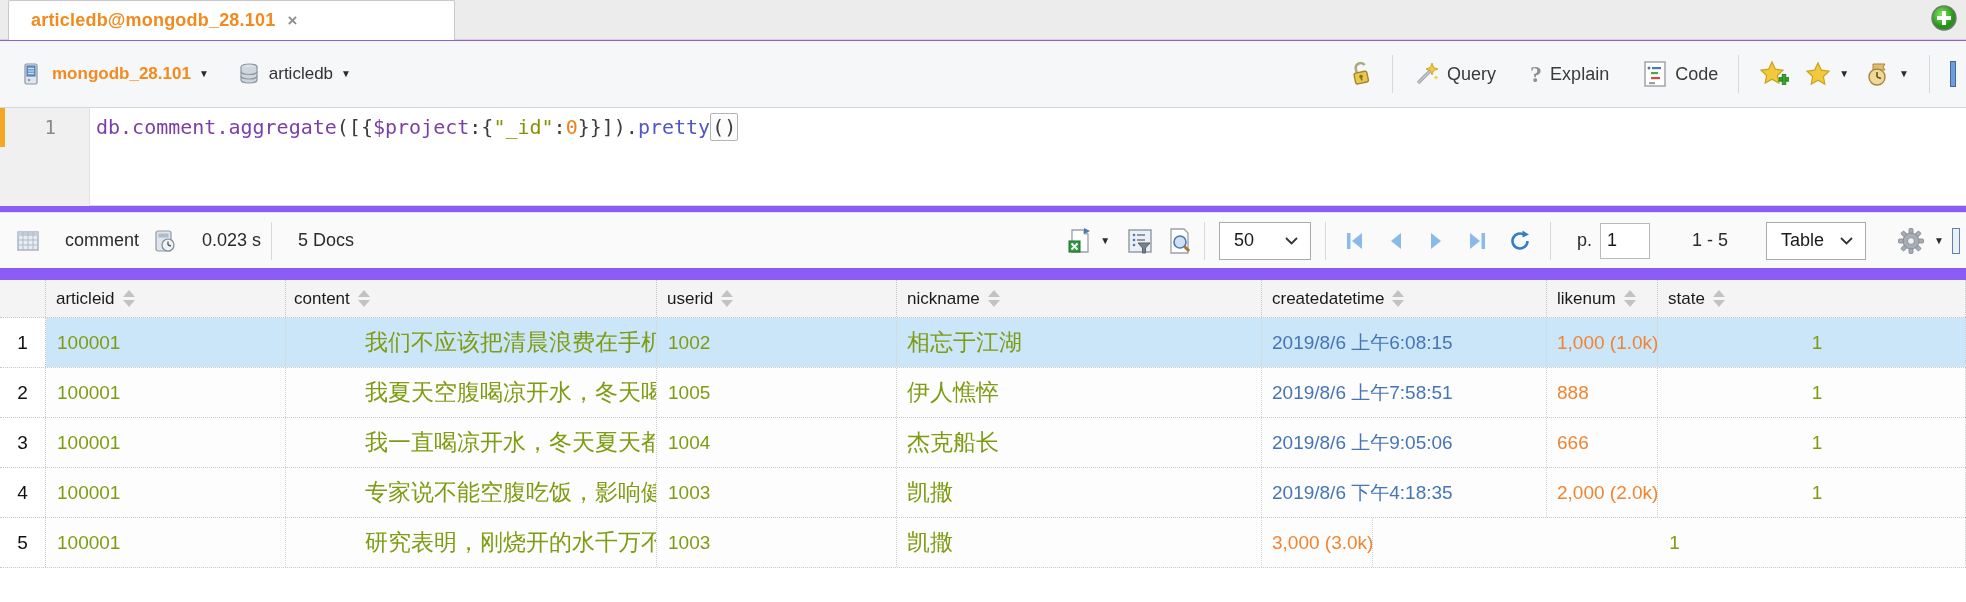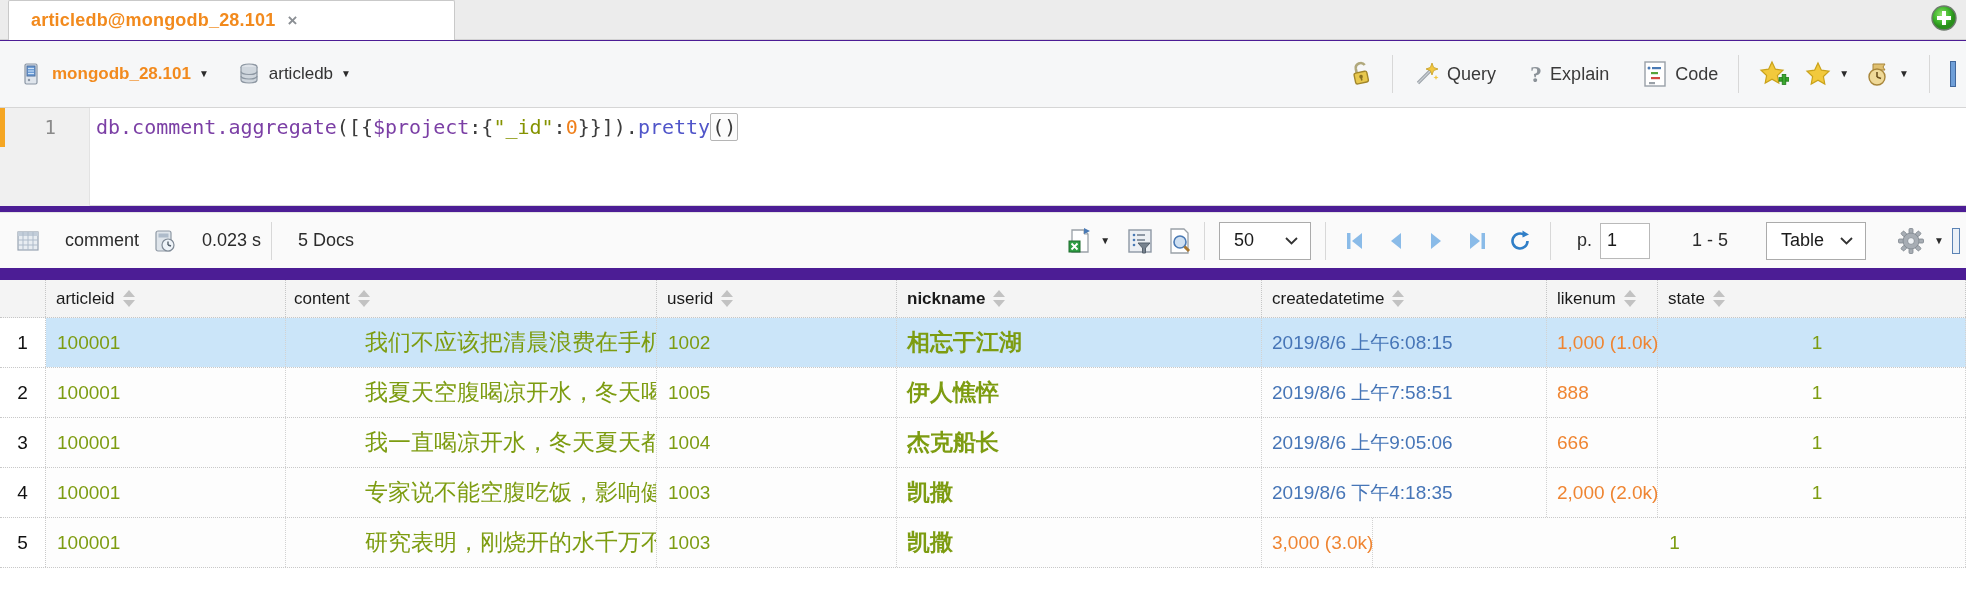--- a/index.html
+++ b/index.html
@@ -1,17 +1,17 @@
 <!DOCTYPE html>
 <html><head>
 <meta charset="utf-8">
 <style>
   * { margin:0; padding:0; box-sizing:border-box; }
   html,body { width:1966px; height:602px; background:#fff; font-family:"Liberation Sans",sans-serif; overflow:hidden; }
-  .app { position:relative; width:1966px; height:498px; background:#4c1d95; }
+  .app { position:relative; width:1966px; height:498px; background:#8b5cf6; }
 
   
   .tabbar { position:absolute; left:0; top:0; width:1966px; height:40px; background:#ececec; border-bottom:1px solid #d2d2d2; }
   .tab { position:absolute; left:8px; top:0; width:447px; height:40px; background:#fff; border:1px solid #c9c9c9; border-bottom:none; border-radius:2px 2px 0 0; display:flex; align-items:center; padding:0 14px 0 22px; }
   .tab-title { color:#f28a1d; font-weight:bold; font-size:18px; letter-spacing:.2px; }
   .tab-close { margin-left:12px; color:#8b8f94; font-weight:bold; font-size:17px; line-height:1; cursor:pointer; }
   .newtab { position:absolute; right:8px; top:4px; width:28px; height:28px; cursor:pointer; }
 
   
   .toolbar { position:absolute; left:0; top:41px; width:1966px; height:67px; background:#f6f7f8; border-bottom:1px solid #d6d6d6; display:flex; align-items:center; padding:0 10px 0 14px; }
@@ -60,21 +60,21 @@
   .sort { display:flex; flex-direction:column; gap:3px; }
   .tri-up { width:0; height:0; border-left:6px solid transparent; border-right:6px solid transparent; border-bottom:7px solid #c2c2c2; }
   .tri-down { width:0; height:0; border-left:6px solid transparent; border-right:6px solid transparent; border-top:7px solid #c2c2c2; }
   .trow { display:flex; height:50px; border-bottom:1px dotted #c9c9c9; background:#fdfdfd; }
   .trow.selected .dcell { background:#cbe5f9; }
   .dcell { line-height:49px; font-size:19px; border-right:1px dotted #d2d2d2; padding-left:11px; overflow:hidden; white-space:nowrap; cursor:default; }
   .rownum { width:46px; text-align:center; line-height:49px; font-size:19px; color:#111; border-right:1px dotted #c9c9c9; background:#fff; }
   .col-articleid { width:240px; }
   .col-content { width:371px; padding-left:79px; font-size:23px; }
   .col-userid { width:240px; }
-  .col-nickname { width:365px; font-size:23px; padding-left:10px;font-weight:bold; }
+  .col-nickname { width:365px; font-size:23px; padding-left:10px; }
   .col-createdatetime { width:285px; padding-left:10px; }
   .col-likenum { width:111px; padding-left:10px; }
   .col-state { flex:1 1 auto; min-width:0;text-align:center; }
   .val-green { color:#7d9c11; }
   .val-blue { color:#4675b7; }
   .val-orange { color:#ef8532; }
   .icon { flex:none; display:flex; align-items:center; }
 </style>
 </head>
 <body>

